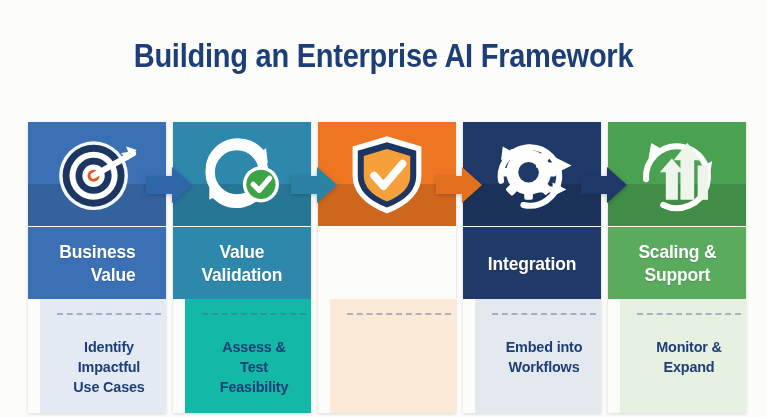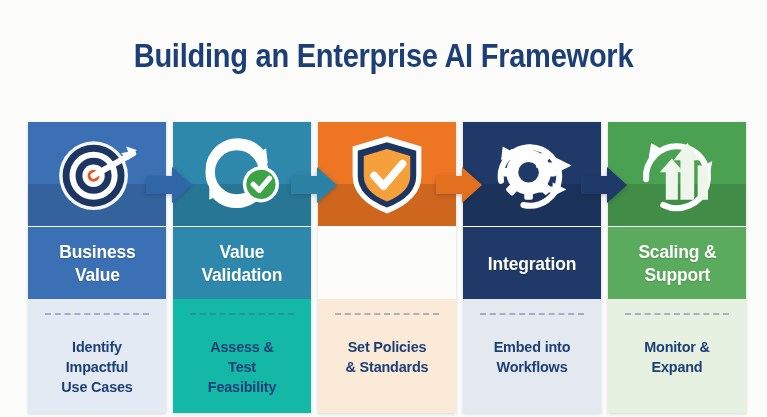--- a/index.html
+++ b/index.html
@@ -54,21 +54,21 @@
     color:#ffffff;
     font-weight:bold;
     font-size:19px;
     line-height:23px;
     text-align:center;
     text-shadow:0 1px 1px rgba(0,0,0,.16);
     letter-spacing:-0.2px;
   }
   .card .titleband span{transform:scaleX(0.92);display:block;}
   .card .body{
-    position:absolute;left:0;top:177px;width:100%;bottom:0;
+    position:absolute;left:12px;top:177px;width:100%;bottom:0;
   }
   .card .dash{
     position:absolute;left:12%;top:14px;width:76%;height:0;
     border-top:2px dashed rgba(70,95,140,.42);
   }
   .card .desc{
     position:absolute;left:6px;right:6px;top:38px;
     text-align:center;
     color:#1d3f77;
     font-weight:bold;
@@ -104,21 +104,21 @@
           <circle cx="46" cy="52" r="28" fill="#ffffff"></circle>
           <circle cx="46" cy="52" r="21" fill="#1c3661"></circle>
           <circle cx="46" cy="52" r="13" fill="#ffffff"></circle>
           <circle cx="46" cy="52" r="7" fill="#e8591f"></circle>
           <path d="M46 52 L92 26" stroke="#ffffff" stroke-width="7" stroke-linecap="round"></path>
           <path d="M96 22 L78 26 L86 34 Z" fill="#ffffff"></path>
           <path d="M96 22 L84 18 L88 30 Z" fill="#ffffff"></path>
         </svg>
       </div>
     </div>
-    <div class="titleband" id="tband-0" style="background: rgb(59, 113, 180);">
+    <div class="titleband" id="tband-0" style="background: rgb(59, 113, 180); text-align: right;">
       <div>
         <span>Business</span>
         <span>Value</span>
       </div>
     </div>
     <div class="body" id="body-0" style="background: rgb(227, 234, 243);">
       <div class="dash"></div>
       <div class="desc">
         <span>Identify</span>
         <span>Impactful</span>
@@ -166,25 +166,20 @@
         <svg viewBox="0 0 100 100">
           <path d="M50 6 L90 18 L90 52 Q90 80 50 96 Q10 80 10 52 L10 18 Z" fill="#ffffff"></path>
           <path d="M50 13 L84 23 L84 52 Q84 76 50 89 Q16 76 16 52 L16 23 Z" fill="#1c3661"></path>
           <path d="M50 21 L77 29 L77 52 Q77 71 50 82 Q23 71 23 52 L23 29 Z" fill="#f6a03c"></path>
           <path d="M35 52 L46 64 L68 38" fill="none" stroke="#ffffff" stroke-width="9" stroke-linecap="round" stroke-linejoin="round"></path>
         </svg>
       </div>
     </div>
     <div class="body" id="body-2" style="background: rgb(251, 234, 216);">
       <div class="dash"></div>
-      <div class="desc">
-        <span>Set Policies</span>
-        <span>&amp; Standards</span>
-
-      </div>
     </div>
   </div>
 
   <div class="card" id="card-3" style="left:463px;">
     <div class="iconband" id="band-3" style="background: rgb(31, 58, 104);">
       <div class="shade"></div>
       <div class="icon">
         <svg viewBox="0 0 100 100">
           <path d="M14 58 A34 34 0 1 1 40 86" fill="none" stroke="#ffffff" stroke-width="7" stroke-linecap="round"></path>
           <path d="M16 18 L30 26 L14 34 Z" fill="#ffffff"></path>

